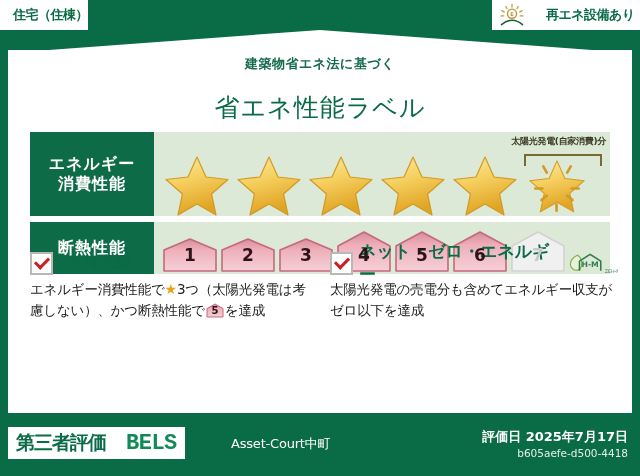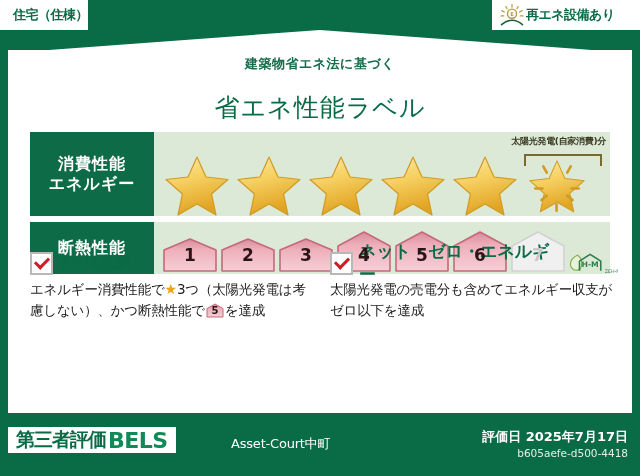--- a/index.html
+++ b/index.html
@@ -19,21 +19,21 @@
   .tag-left{
     position:absolute;left:0;top:0;width:88px;height:30px;
     background:#ffffff;display:flex;align-items:center;justify-content:flex-end;
   }
   .tag-left span{
     font-size:13px;font-weight:bold;color:#0a6b47;letter-spacing:-0.5px;
   }
   .tag-right{
     position:absolute;right:0;top:0;width:148px;height:30px;
     background:#ffffff;display:flex;align-items:center;padding-left:6px;
-    box-sizing:border-box;gap:0;
+    box-sizing:border-box;gap:20px;
   }
   .tag-right .re-label{
     font-size:13px;font-weight:bold;color:#0a6b47;letter-spacing:-0.5px;
   }
   .solar-icon{width:28px;height:24px;flex:0 0 auto;}
 
   
   .roof{
     position:absolute;left:8px;top:30px;width:624px;height:28px;
     background:#ffffff;
@@ -123,22 +123,22 @@
   }
   .inline-house svg{position:absolute;left:0;top:0;width:18px;height:15px;}
   .inline-house i{
     position:absolute;left:0;top:0;width:18px;height:15px;line-height:16px;
     text-align:center;font-style:normal;font-size:10px;font-weight:bold;color:#2a1416;
   }
 
   
   .bottom{position:absolute;left:0;bottom:0;width:640px;height:63px;}
   .bels-box{
-    position:absolute;left:8px;top:14px;height:26px;background:#fff;
-    display:flex;align-items:center;padding:0 8px;gap:2px;
+    position:absolute;left:8px;top:14px;height:32px;background:#fff;
+    display:flex;align-items:center;padding:0 8px;gap:20px;font-family:Liberation Mono, monospace;
   }
   .bels-jp{font-size:19px;font-weight:bold;color:#0a6b47;letter-spacing:-1px;}
   .bels-en{font-size:22px;font-weight:bold;color:#118a57;letter-spacing:-0.5px;}
   .bld-name{
     position:absolute;left:212px;top:22px;font-size:13px;color:#ffffff;
     letter-spacing:-0.2px;
     margin-left:19px;
   }
   .eval-date{
     position:absolute;right:12px;top:15px;font-size:13px;color:#ffffff;font-weight:bold;text-align:right;
@@ -182,22 +182,22 @@
     <div class="title-wrap">
       <div class="title-small">建築物省エネ法に基づく</div>
       <div class="title-big">省エネ性能ラベル</div>
     </div>
 
     <div class="rows">
 
       <div class="rate-row row-energy">
         <div class="rate-key">
           <div>
+            <div>エネルギー</div>
             <div>消費性能</div>
-            <div>エネルギー</div>
           </div>
         </div>
         <div class="rate-val">
 
           <div class="solar-note">太陽光発電(自家消費)分</div>
           <div class="solar-bracket"></div>
 
           <div class="stars">
             <div class="star-slot">
               <svg viewBox="0 0 66 62">

